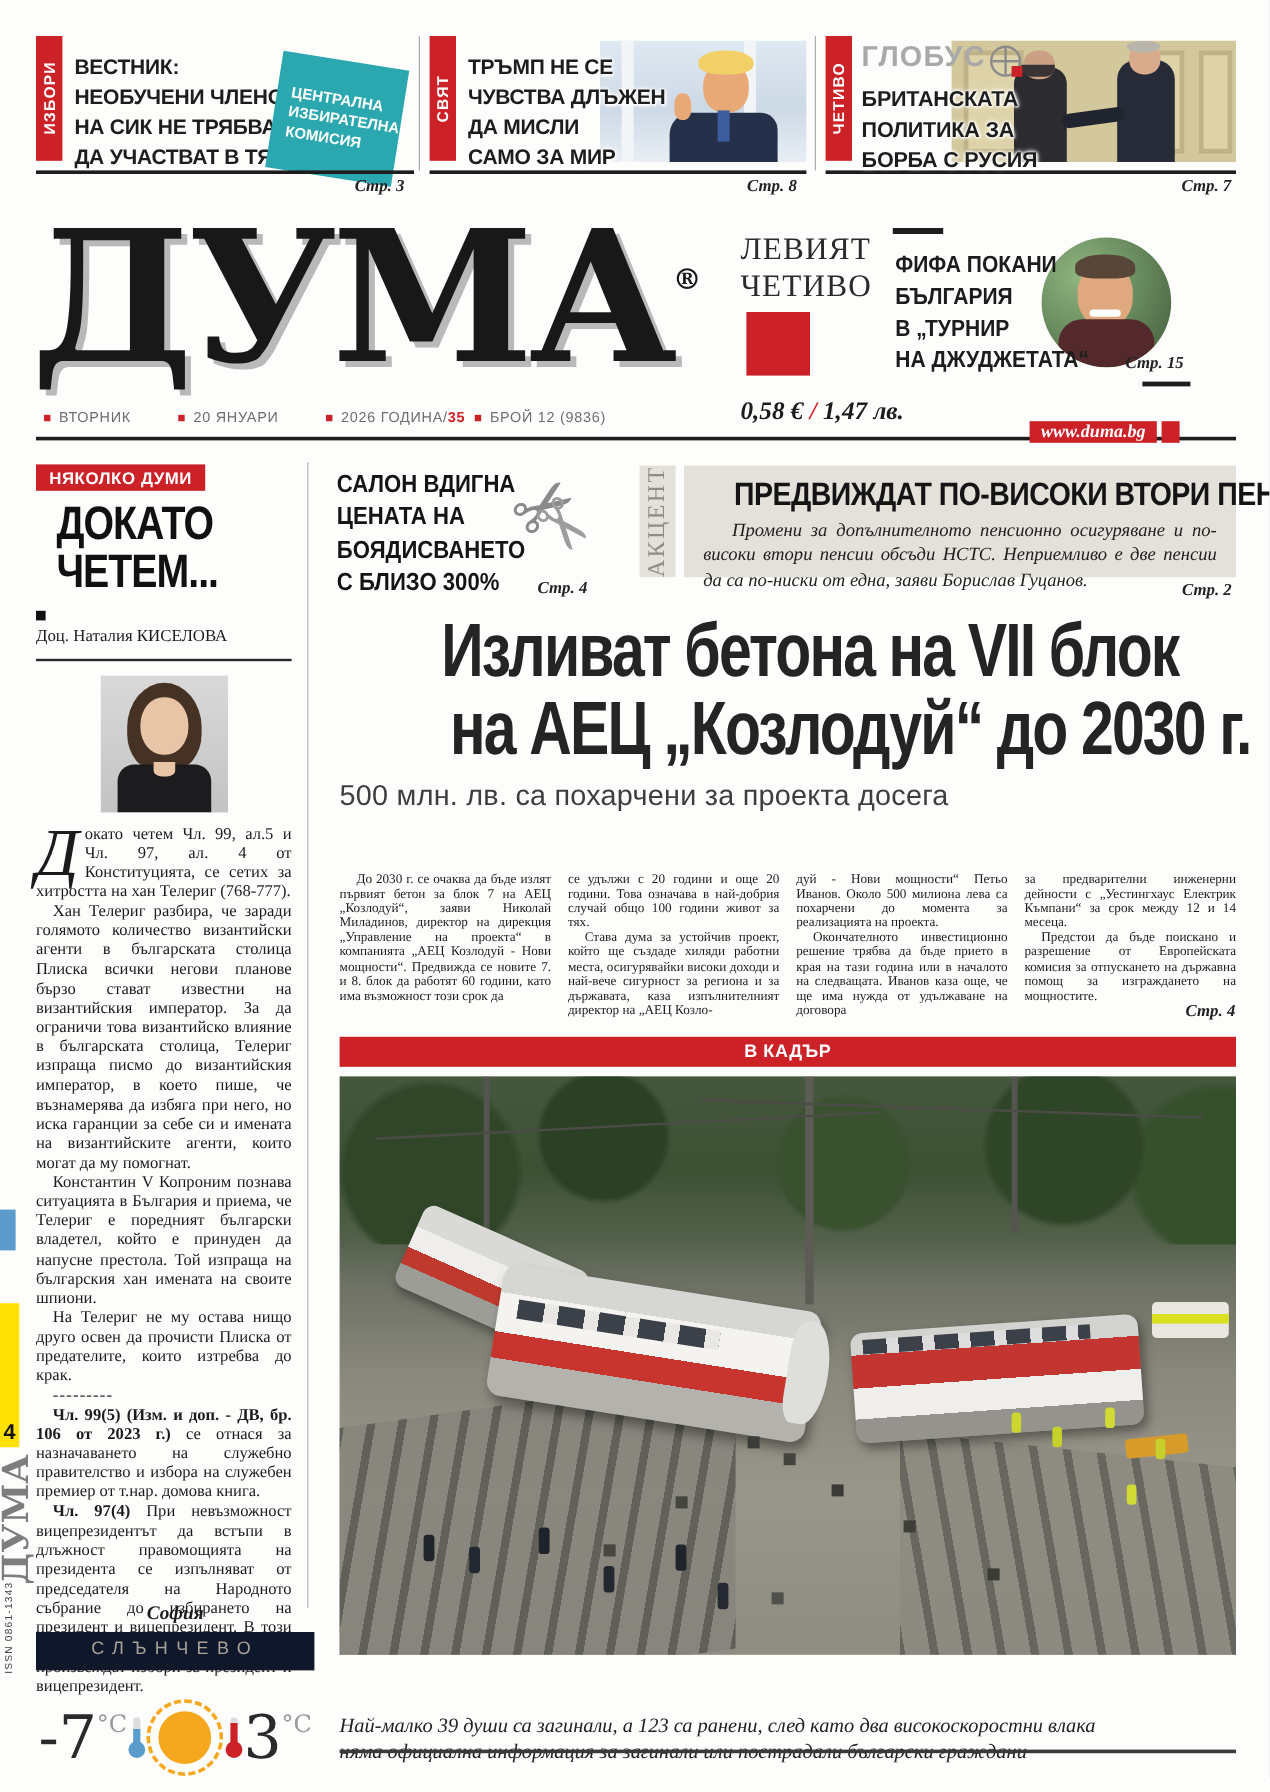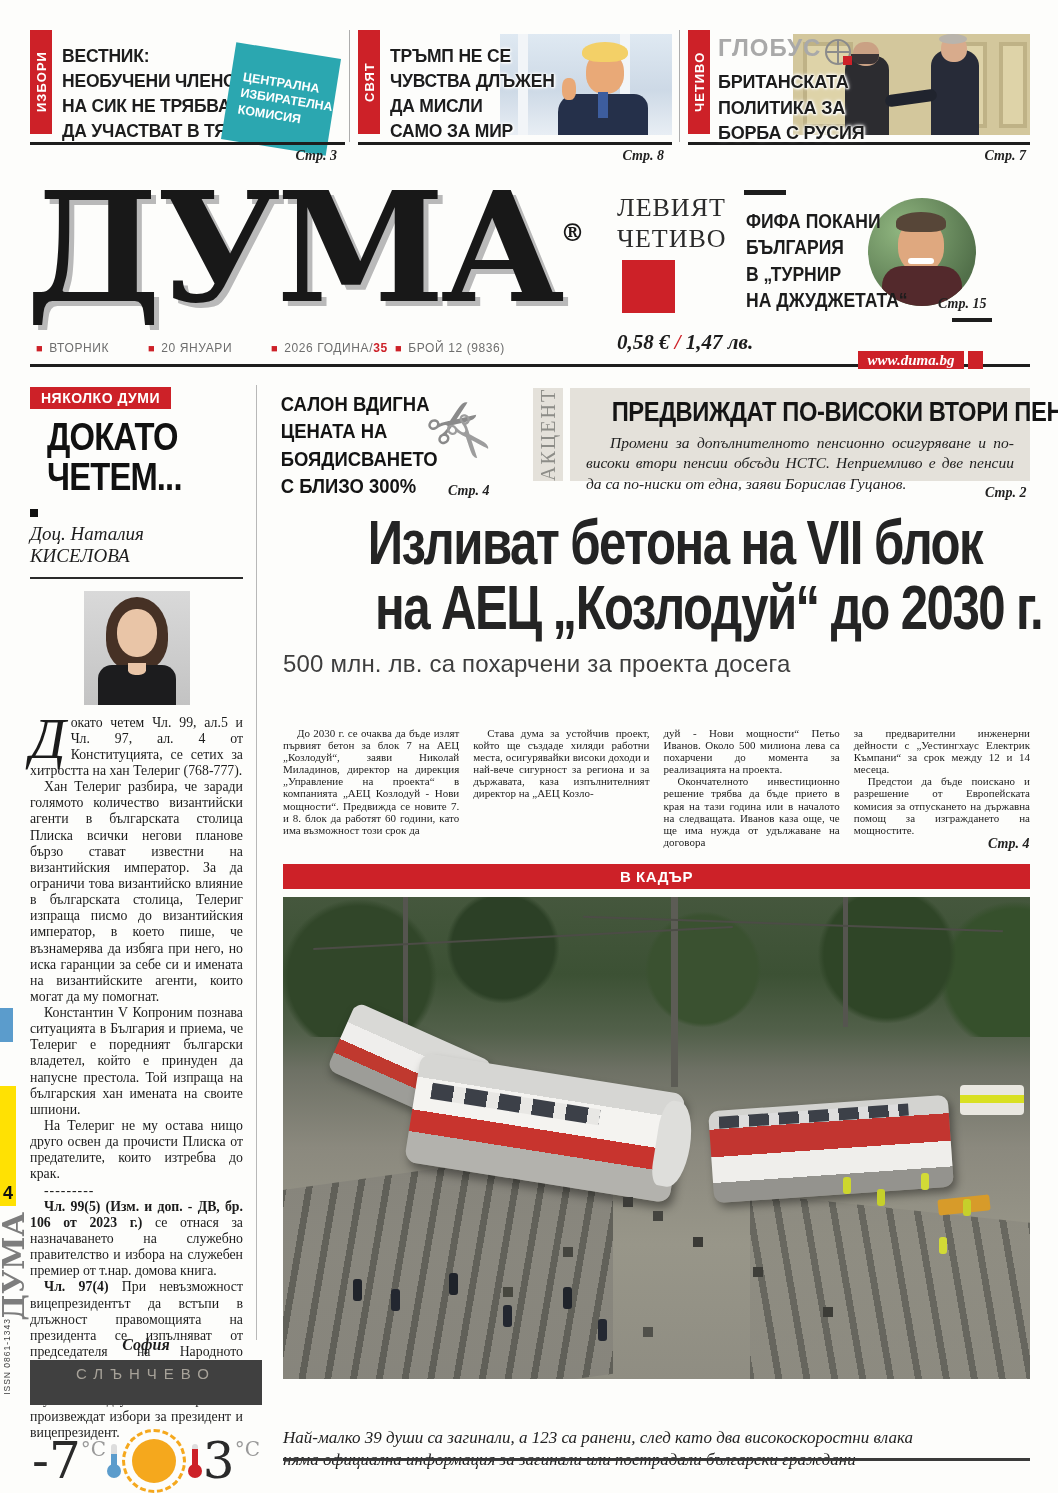--- a/index.html
+++ b/index.html
@@ -35,29 +35,29 @@
   .logo-reg { font-size:24px; vertical-align:60px; letter-spacing:0; text-shadow:none; }
   .tagline { font-size:26px; line-height:1.2; color:#2b2b2b; letter-spacing:1px; }
   .fifa-title { font-weight:bold; font-size:19.5px; line-height:1.35; transform:scaleX(0.9); white-space:nowrap; }
   .price { font-size:21px; font-weight:bold; font-style:italic; }
   .dl-item { font-family:Liberation Sans, sans-serif; font-size:12px; color:#6e6e6e; letter-spacing:0.6px; }
   .dl-sq { color:#cd2128; font-size:11px; margin-right:6px; }
   .site-box { background:#cd2128; color:#fff; font-style:italic; font-weight:bold; font-size:15px; text-align:center; line-height:18px; }
   
   .kicker { display:inline-block; background:#cd2128; color:#fff; font-weight:bold; font-size:14px; padding:3px 11px; letter-spacing:0.5px; }
   .op-title { font-weight:bold; font-size:39px; line-height:1.02; letter-spacing:-1px; color:#111; transform:scaleX(0.84); white-space:nowrap; }
-  .op-byline { font-style:italic; font-size:19px; }
+  .op-byline { font-size:14px; }
   .op-body { font-size:13.8px; line-height:1.17; text-align:justify; color:#1b1b1b; }
   .op-body p { text-indent:14px; }
   .op-body p.first { text-indent:0; }
   .dropcap { float:left; font-size:56px; line-height:44px; padding:2px 5px 0 0; font-style:italic; font-weight:normal; }
   .legal b { font-weight:bold; }
   
   .wx-city { text-align:center; font-weight:bold; font-style:italic; font-size:16px; }
-  .wx-bar { background:#404040; height:45px; margin-top:6px; text-align:center;
+  .wx-bar { background:#0f172a; height:32px; margin-top:6px; text-align:center;
             font-family:"Liberation Sans", sans-serif; font-size:15px; letter-spacing:7px;
             color:#a7a299; line-height:28px; }
   .wx-temp { font-family:"DejaVu Serif", serif; font-size:50px; color:#2a2a2a; line-height:1; }
   .wx-deg { font-size:20px; color:#9a9a9a; vertical-align:22px; letter-spacing:0; }
   .thermo { position:relative; width:14px; height:34px; }
   .thermo .stem { position:absolute; left:4px; top:0; width:6px; height:24px; border-radius:3px; background:#cfcfcf; }
   .thermo .bulb { position:absolute; left:0; bottom:0; width:14px; height:14px; border-radius:50%; }
   .thermo.cold .bulb { background:#5b9ccc; } .thermo.cold .stem { background:linear-gradient(#ddd 40%,#5b9ccc 40%); }
   .thermo.warm .bulb { background:#cd2128; } .thermo.warm .stem { background:linear-gradient(#ddd 20%,#cd2128 20%); }
   .sun { position:relative; width:64px; height:64px; }
@@ -284,20 +284,21 @@
 
   <div class="lead-h sans abs" style="left:281px;top:511px;">Изливат бетона на VII блок</div>
   <div class="lead-h sans abs" style="left:281px;top:576px;">на АЕЦ „Козлодуй“ до 2030 г.</div>
   <div class="lead-sub sans abs" style="left:283px;top:650px;">500 млн. лв. са похарчени за проекта досега</div>
 
   <div class="lead-cols abs" style="left:283px;top:692px;width:747px;height:166px;">
     <div class="col">
       <p>До 2030 г. се очаква да бъде излят първият бетон за блок 7 на АЕЦ „Козлодуй“, заяви Николай Миладинов, директор на дирекция „Управление на проекта“ в компанията „АЕЦ Козлодуй - Нови мощности“. Предвижда се новите 7. и 8. блок да работят 60 години, като има възможност този срок да</p>
     </div>
     <div class="col">
+      <p class="noind">се удължи с 20 години и още 20 години. Това означава в най-добрия случай общо 100 години живот за тях.</p>
       <p>Става дума за устойчив проект, който ще създаде хиляди работни места, осигурявайки високи доходи и най-вече сигурност за региона и за държавата, каза изпълнителният директор на „АЕЦ Козло-</p>
     </div>
     <div class="col">
       <p class="noind">дуй - Нови мощности“ Петьо Иванов. Около 500 милиона лева са похарчени до момента за реализацията на проекта.</p>
       <p>Окончателното инвестиционно решение трябва да бъде прието в края на тази година или в началото на следващата. Иванов каза още, че ще има нужда от удължаване на договора</p>
     </div>
     <div class="col">
       <p class="noind">за предварителни инженерни дейности с „Уестингхаус Електрик Къмпани“ за срок между 12 и 14 месеца.</p>
       <p>Предстои да бъде поискано и разрешение от Европейската комисия за отпускането на държавна помощ за изграждането на мощностите.</p>
     </div>

